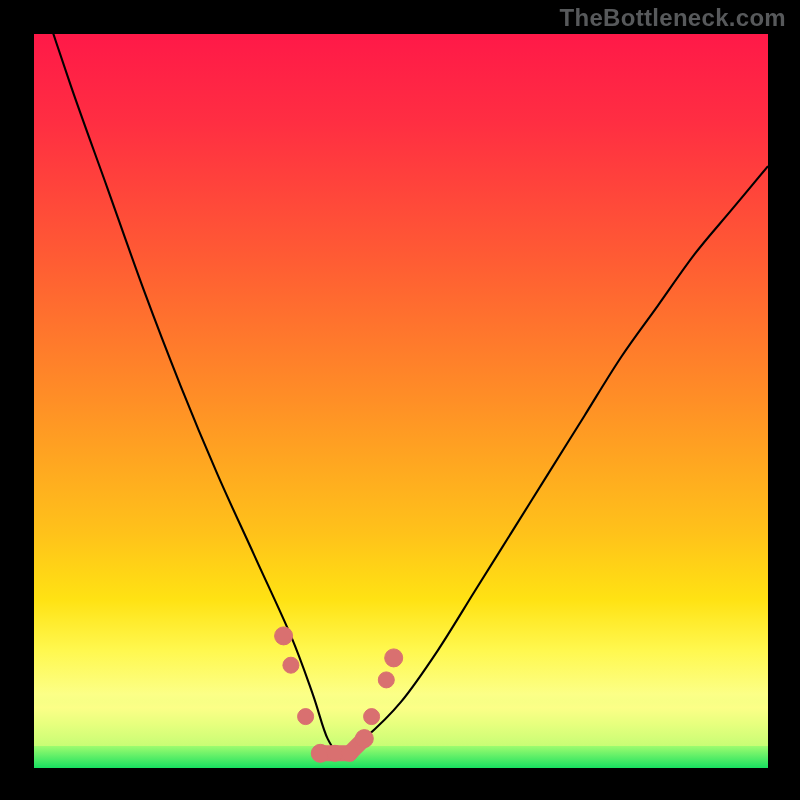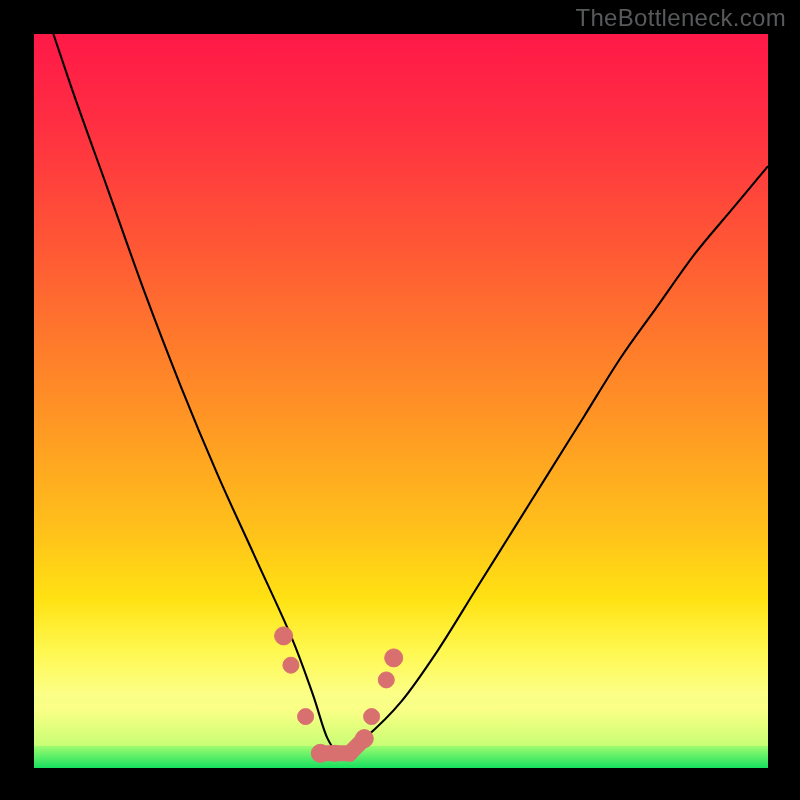--- a/index.html
+++ b/index.html
@@ -18,21 +18,21 @@
     width: 800px;
     height: 800px;
     background: #000;
   }
   .watermark {
     position: absolute;
     top: 4px;
     right: 14px;
     color: #57595b;
     font-size: 24px;
-    font-weight: 400;
+    font-weight: 700;
     letter-spacing: 0.3px;
   }
   
   .plot {
     position: absolute;
     left: 34px;
     top: 34px;
     width: 734px;
     height: 734px;
     

